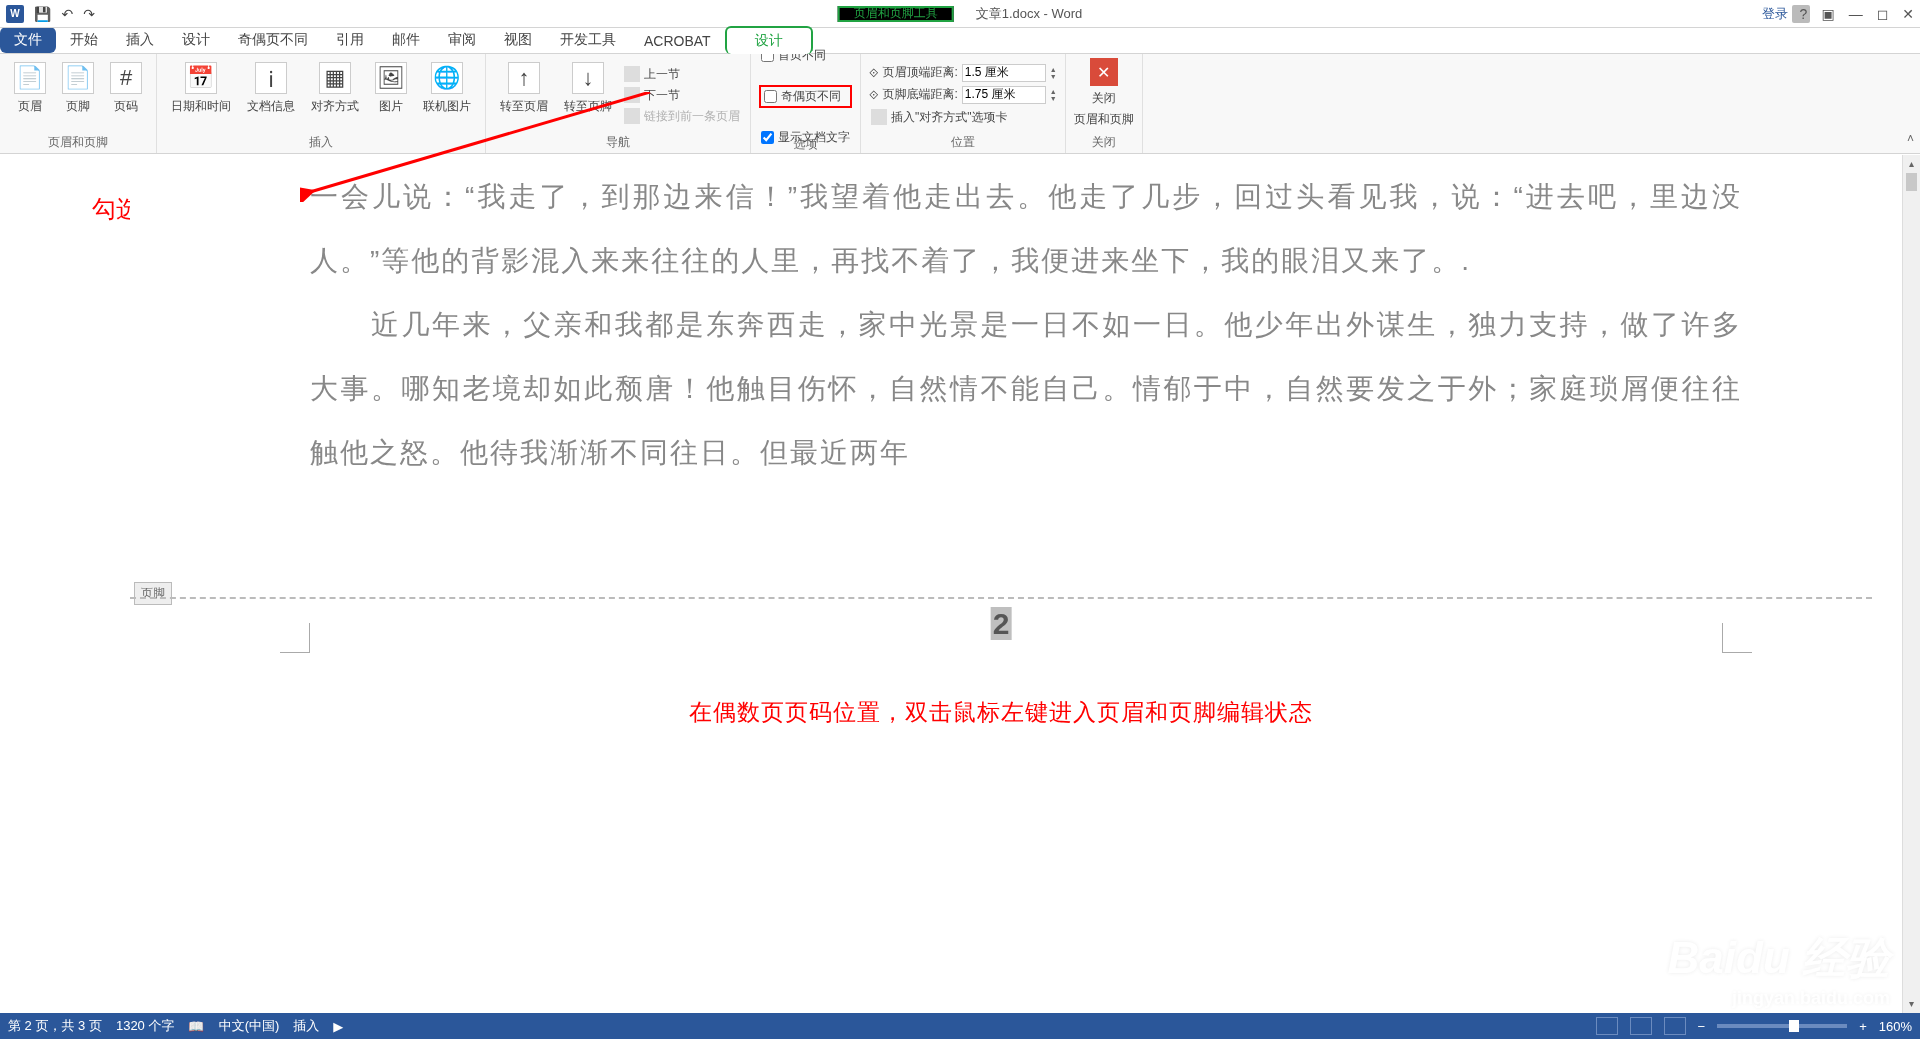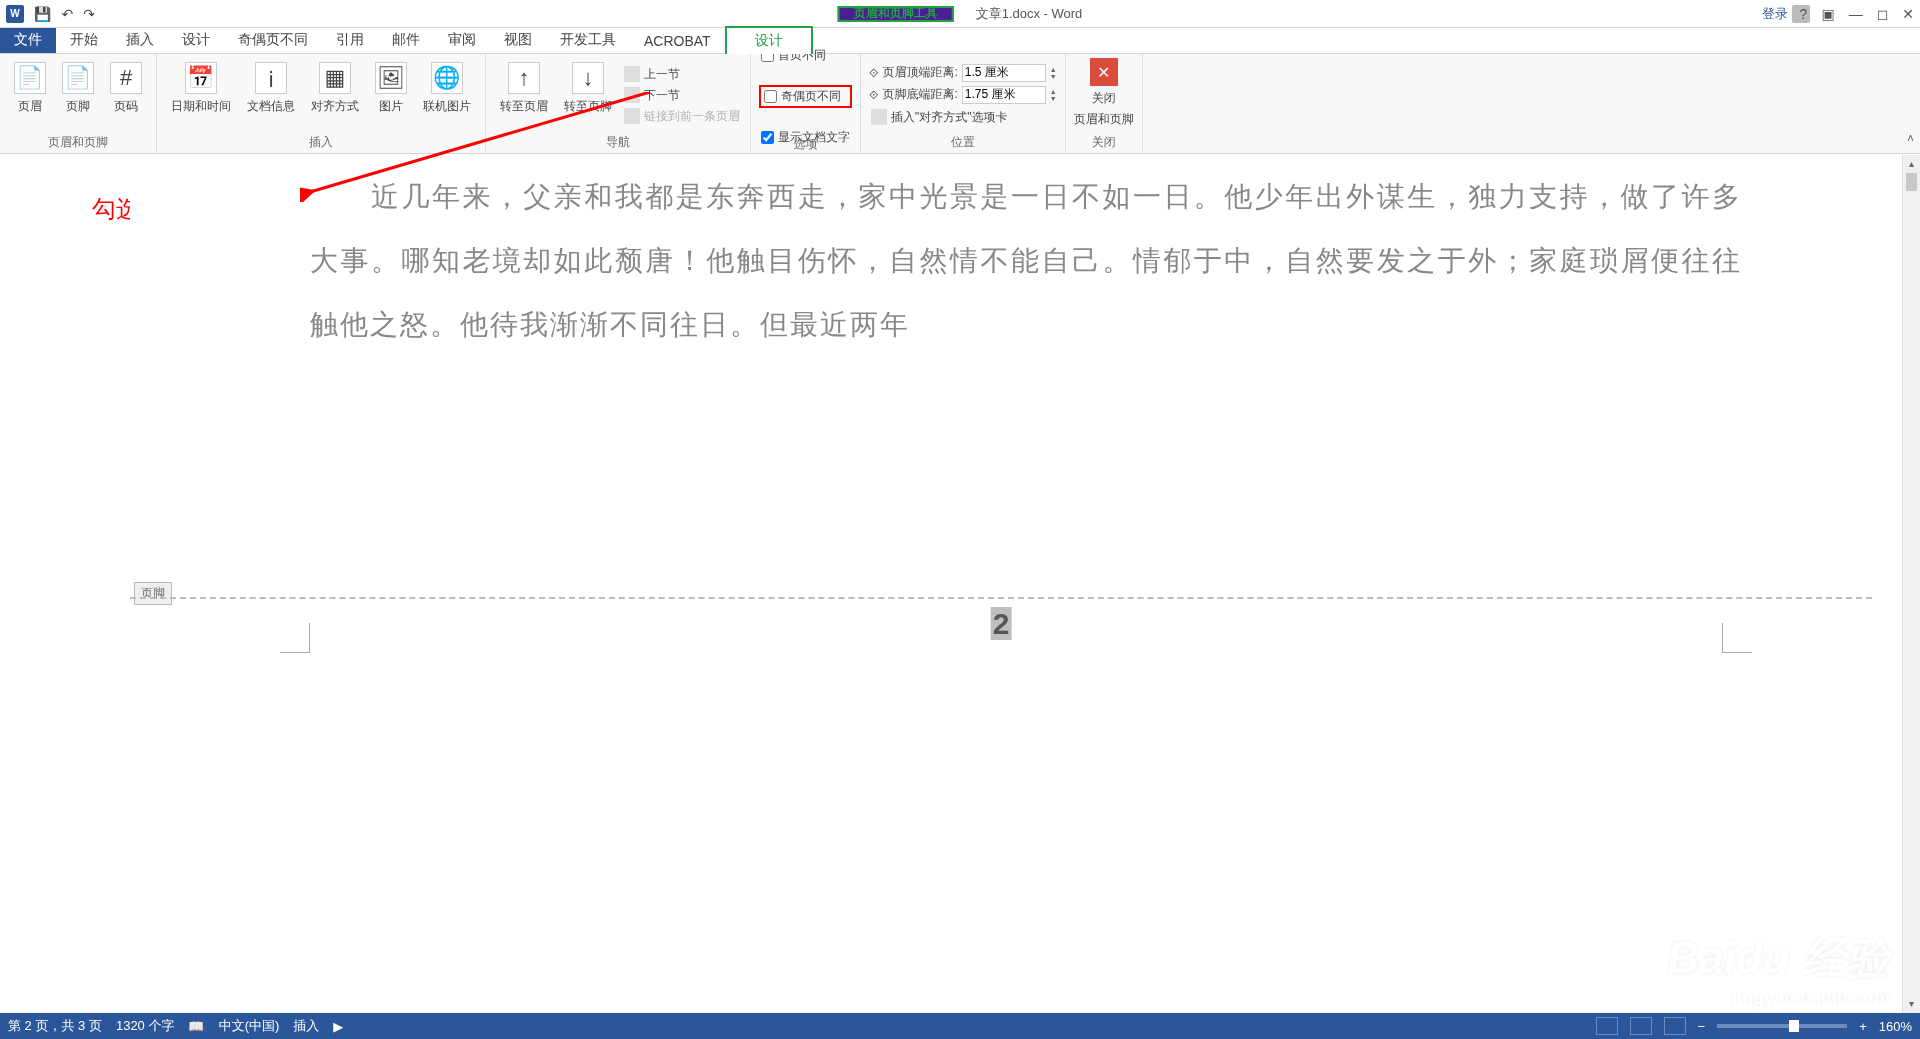--- a/index.html
+++ b/index.html
@@ -4,30 +4,30 @@
 <style>
 *{box-sizing:border-box;margin:0;padding:0;font-family:"Microsoft YaHei","SimSun",sans-serif;}
 body{background:#fff;overflow:hidden;width:1920px;height:1039px;position:relative;}
 
 
 .titlebar{height:28px;background:#fff;border-bottom:1px solid #d4d4d4;display:flex;align-items:center;position:relative;}
 .titlebar .qat{display:flex;align-items:center;gap:10px;padding-left:6px;}
 .titlebar .qat .word-icon{width:18px;height:18px;background:#2b579a;color:#fff;font-size:10px;font-weight:bold;display:flex;align-items:center;justify-content:center;border-radius:2px;}
 .titlebar .qat span{font-size:14px;color:#444;}
 .title-center{position:absolute;left:50%;transform:translateX(-50%);display:flex;align-items:center;gap:0;}
-.contextual-tab-title{border:2px solid #21a343;color:#21a343;background:#4c1d95;font-size:12px;padding:2px 14px;height:16px;display:flex;align-items:center;font-weight:bold;}
+.contextual-tab-title{border:2px solid #21a343;color:#21a343;background:#000000;font-size:12px;padding:2px 14px;height:16px;display:flex;align-items:center;}
 .doc-title{font-size:13px;color:#555;padding-left:22px;}
 .win-controls{position:absolute;right:6px;display:flex;gap:14px;font-size:14px;color:#555;}
 .win-controls span{cursor:default;}
 .login{position:absolute;right:110px;font-size:13px;color:#2b579a;display:flex;align-items:center;gap:4px;}
 .login .avatar{width:18px;height:18px;background:#bbb;border-radius:2px;}
 
 
 .tabs{height:26px;display:flex;align-items:flex-end;border-bottom:1px solid #d4d4d4;}
-.tab{padding:4px 14px;font-size:14px;color:#444;cursor:default;}
+.tab{padding:4px 14px;font-size:14px;color:#444;cursor:default;border-radius:6px;}
 .tab.file{background:#2b579a;color:#fff;}
 .tab.active{border:2px solid #21a343;color:#21a343;border-bottom:none;background:#fff;position:relative;top:1px;padding:4px 28px;}
 .tabs .spacer{flex:1;}
 
 
 .ribbon{height:100px;background:#f8f8f8;border-bottom:1px solid #d4d4d4;display:flex;}
 .group{border-right:1px solid #e0e0e0;padding:4px 8px 2px 8px;display:flex;flex-direction:column;justify-content:space-between;}
 .group .controls{display:flex;gap:4px;height:76px;}
 .group .label{text-align:center;font-size:12px;color:#666;padding-top:2px;}
 .big-btn{display:flex;flex-direction:column;align-items:center;justify-content:flex-start;padding:4px 6px;gap:4px;font-size:12px;color:#444;min-width:44px;}
@@ -254,27 +254,29 @@
         <path d="M12,0 L0,6 L12,12 z" fill="#ff0000"></path>
       </marker>
     </defs>
   <line x1="350" y1="0" x2="10" y2="100" stroke="#ff0000" stroke-width="3" marker-end="url(#ah)"></line>
 </svg>
 
 <div class="doc-area">
   <div class="red-note2">勾选</div>
   <div class="doc-page">
     <div class="body-text">
+      <p>一会儿说：“我走了，到那边来信！”我望着他走出去。他走了几步，回过头看见我，说：“进去吧，里边没人。”等他的背影混入来来往往的人里，再找不着了，我便进来坐下，我的眼泪又来了。.</p>
       <p>　　近几年来，父亲和我都是东奔西走，家中光景是一日不如一日。他少年出外谋生，独力支持，做了许多大事。哪知老境却如此颓唐！他触目伤怀，自然情不能自己。情郁于中，自然要发之于外；家庭琐屑便往往触他之怒。他待我渐渐不同往日。但最近两年</p>
     </div>
     <div class="footer-tag">页脚</div>
     <div class="footer-dash"></div>
     <div class="page-num"><span class="hl">2</span></div>
     <div class="crop-l"></div>
     <div class="crop-r"></div>
+    <div class="red-note">在偶数页页码位置，双击鼠标左键进入页眉和页脚编辑状态</div>
   </div>
 </div>
 
 <div class="watermark">Baidu 经验<span class="sub">jingyan.baidu.com</span></div>
 
 <div class="vscroll">
   <div class="up">▴</div>
   <div class="thumb"></div>
   <div class="down">▾</div>
 </div>

